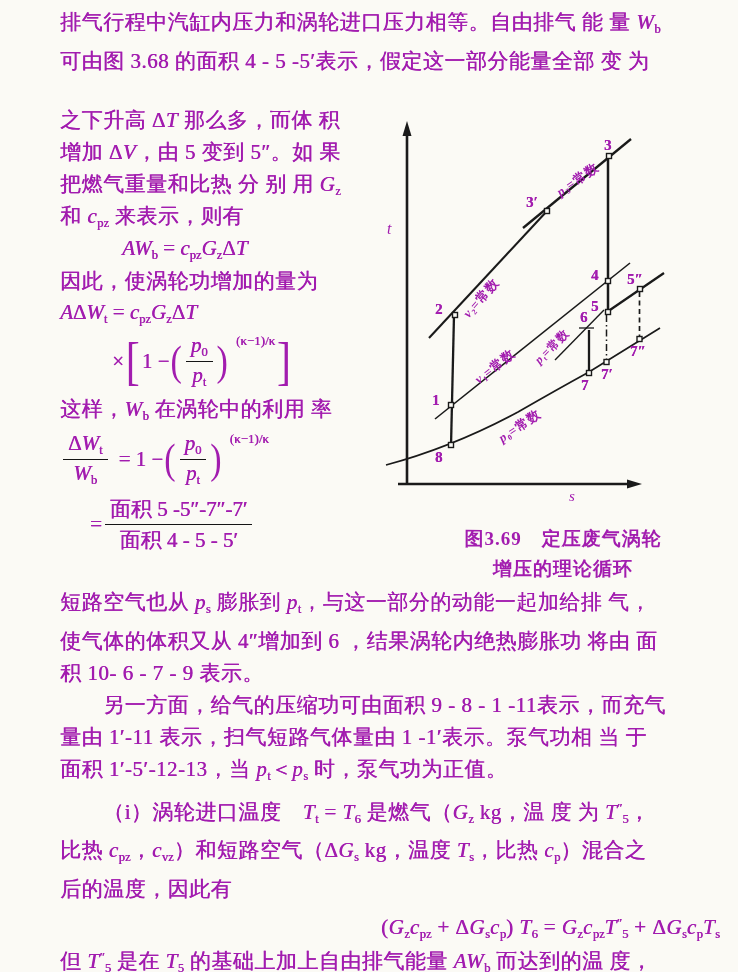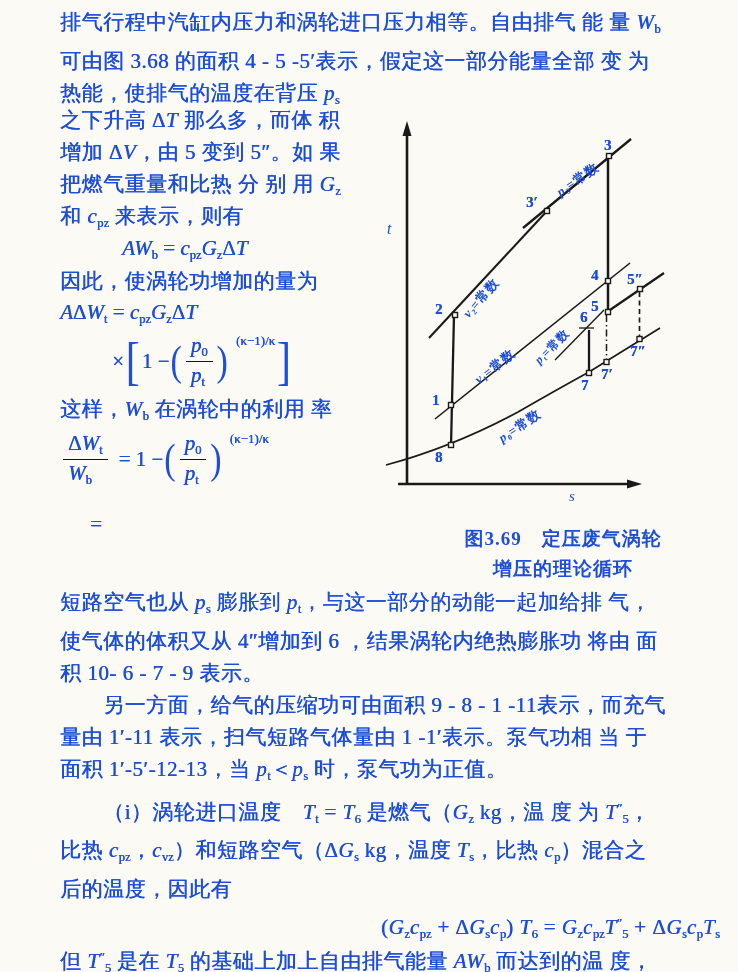--- a/index.html
+++ b/index.html
@@ -1,32 +1,32 @@
 <!DOCTYPE html>
 <html><head>
 <meta charset="utf-8">
 <style>
   html,body{margin:0;padding:0;background:#d9d9d9;}
-  .page{position:relative;width:738px;height:972px;background:#fbfaf5;color:#1d4ed8;
+  .page{position:relative;width:738px;height:972px;background:#fbfaf5;color:#a21caf;
         font-family:"Liberation Serif","DejaVu Serif",serif;overflow:hidden;}
   .tline{font-size:21px;line-height:32px;letter-spacing:0.5px;white-space:nowrap;
          text-shadow:0.45px 0 0 currentColor;}
   i{font-style:italic;}
   sub{font-size:0.60em;vertical-align:-0.3em;letter-spacing:0;}
   sup{font-size:0.60em;vertical-align:0.55em;letter-spacing:0;}
   .abs{position:absolute;}
   
   #top-block{left:60px;top:6px;width:660px;}
   #left-block{left:60px;top:104px;width:322px;display:flex;flex-direction:column;}
   #bottom-block{left:60px;top:586px;width:660px;}
   .h32{height:32px;}.h33{height:33px;}.h64{height:64px;}.h66{height:66px;}
   
   .formula{display:flex;align-items:center;font-size:21px;letter-spacing:0;
            text-shadow:0.45px 0 0 currentColor;}
-  .frac{display:inline-block;vertical-align:middle;margin:0 3px;}
+  .frac{display:inline-block;text-align:center;vertical-align:middle;margin:0 3px;}
   .fnum{display:block;padding:0 5px 1px 5px;border-bottom:1.7px solid #151515;}
   .fden{display:block;padding:1px 5px 0 5px;}
   .bigb{font-size:42px;font-weight:400;transform:scaleY(1.25);display:inline-block;
         margin:0 2px;text-shadow:none;}
   .bigp{font-size:34px;transform:scaleY(1.25);display:inline-block;margin:0 1px;text-shadow:none;}
   .exp{font-size:13px;position:relative;top:-20px;margin-left:7px;white-space:nowrap;}
   .gap{display:inline-block;width:8px;}
   
   #figure{left:383px;top:116px;width:350px;height:472px;}
   #figure svg{position:absolute;left:0;top:0;}
@@ -40,21 +40,20 @@
   .center{text-align:right;}
 </style>
 </head>
 <body>
 
 <div class="page">
 
   <div class="abs" id="top-block">
     <div class="tline">排气行程中汽缸内压力和涡轮进口压力相等。自由排气 能 量 <i>W</i><sub>b</sub></div>
     <div class="tline">可由图 3.68 的面积 4 - 5 -5′表示，假定这一部分能量全部 变 为</div>
-    <div class="tline">热能，使排气的温度在背压 <i>p</i><sub>s</sub></div>
   </div>
 
   <div class="abs" id="left-block">
     <div class="tline h32">之下升高 Δ<i>T</i> 那么多，而体 积</div>
     <div class="tline h32">增加 Δ<i>V</i>，由 5 变到 5″。如 果</div>
     <div class="tline h32">把燃气重量和比热 分 别 用 <i>G</i><sub>z</sub></div>
     <div class="tline h33">和 <i>c</i><sub>pz</sub> 来表示，则有</div>
 
     <div class="formula h32" style="padding-left:62px">
       <span><i>AW</i><sub>b</sub> = <i>c</i><sub>pz</sub><i>G</i><sub>z</sub>Δ<i>T</i></span>
@@ -92,20 +91,24 @@
       <span class="frac">
         <span class="fnum"><i>p</i><sub>0</sub></span>
         <span class="fden"><i>p</i><sub>t</sub></span>
       </span>
       <span class="bigp">)</span>
       <span class="exp">(κ−1)/κ</span>
     </div>
 
     <div class="formula h64" style="padding-left:30px">
       <span>=</span>
+      <span class="frac">
+        <span class="fnum">面积 5 -5″-7″-7′</span>
+        <span class="fden">面积 4 - 5 - 5′</span>
+      </span>
     </div>
   </div>
 
   <div class="abs" id="figure">
     <svg width="350" height="472" viewBox="0 0 350 472">
       <g stroke="#1a1a1a" fill="none">
         <line x1="24" y1="16" x2="24" y2="369" stroke-width="2.6"></line>
         <line x1="15" y1="368" x2="250" y2="368" stroke-width="2.6"></line>
         <polygon points="24,5 19.5,20 28.5,20" fill="#1a1a1a" stroke="none"></polygon>
         <polygon points="259,368 244,363.5 244,372.5" fill="#1a1a1a" stroke="none"></polygon>

